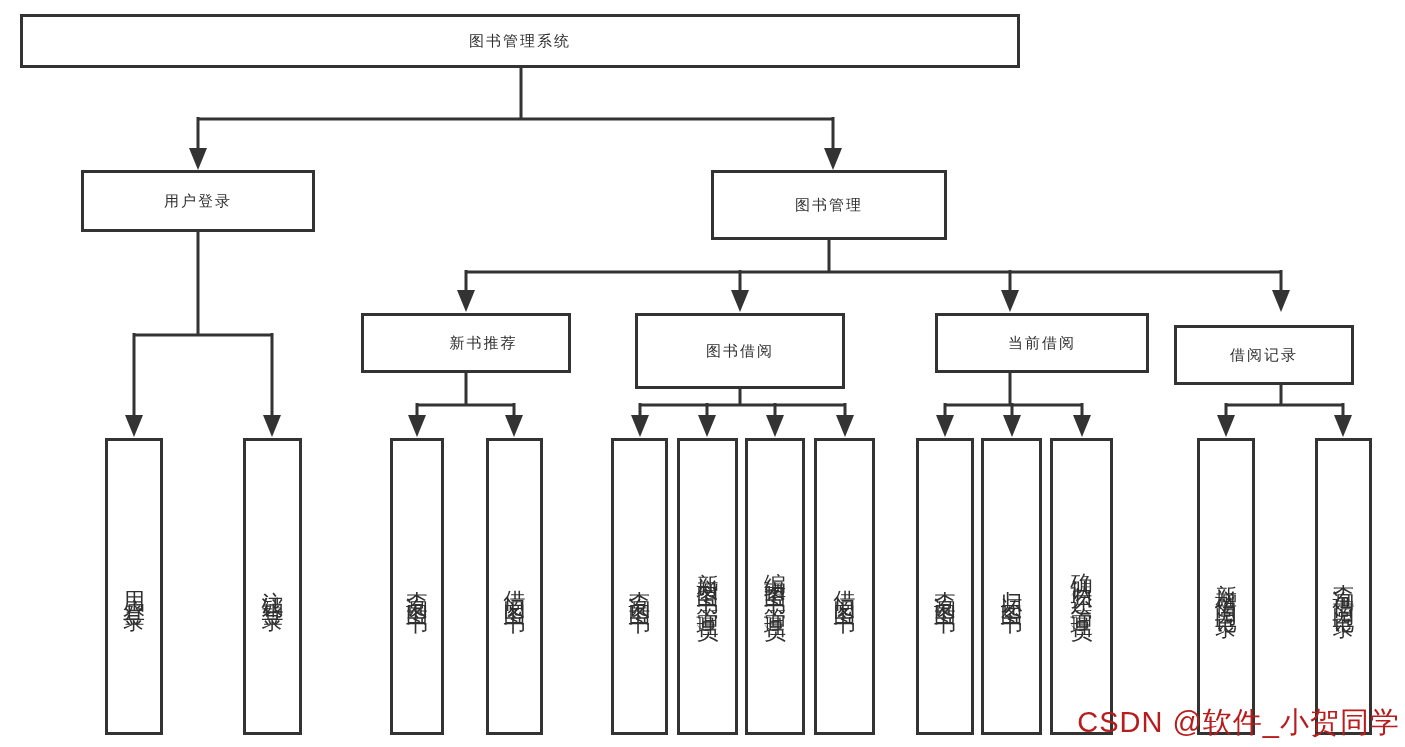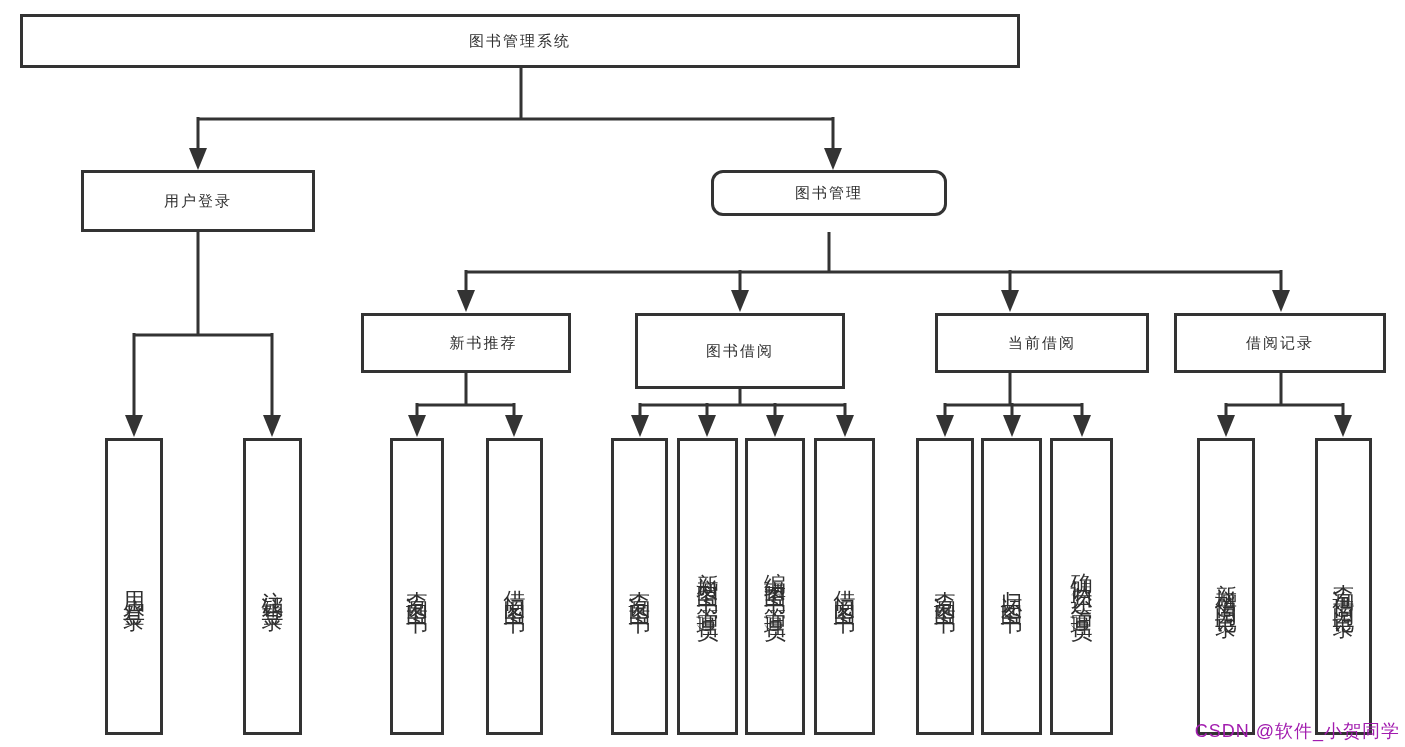--- a/index.html
+++ b/index.html
@@ -28,44 +28,44 @@
   .leaf span{
     writing-mode:vertical-rl;
     text-orientation:mixed;
     font-size:22px;
     letter-spacing:7px;
     line-height:1;
   }
   
   #n-root          {left:20px;  top:14px;  width:1000px;height:54px;}
   #n-user-login    {left:81px;  top:170px; width:234px; height:62px;}
-  #n-book-mgmt     {left:711px; top:170px; width:236px; height:46px;border-radius:12px;}
+  #n-book-mgmt     {left:711px; top:170px; width:236px; height:70px;}
   #n-new-book-rec  {left:361px; top:313px; width:210px; height:60px;padding-left:35px;}
   #n-book-borrow   {left:635px; top:313px; width:210px; height:76px;}
   #n-current-borrow{left:903px; top:313px; width:214px; height:60px;margin-left:32px;}
-  #n-borrow-record {left:1174px;top:313px; width:212px; height:60px;justify-content:center;}
+  #n-borrow-record {left:1174px;top:325px; width:180px; height:60px;justify-content:center;}
   .leaf{top:438px;height:297px;}
   #l-0 {left:105px; width:58px;}
   #l-1 {left:243px; width:59px;}
   #l-2 {left:390px; width:54px;}
   #l-3 {left:486px; width:57px;}
   #l-4 {left:611px; width:57px;}
   #l-5 {left:677px; width:61px;}
   #l-6 {left:745px; width:60px;}
   #l-7 {left:814px; width:61px;}
   #l-8 {left:916px; width:58px;}
   #l-9 {left:981px; width:61px;}
   #l-10{left:1050px;width:63px;}
   #l-11{left:1197px;width:58px;}
   #l-12{left:1315px;width:57px;}
   .watermark{
     position:absolute;
     right:5px;bottom:4px;
-    font-size:18px;
-    color:#a21caf;
+    font-size:29px;
+    color:#b91c1c;
     letter-spacing:1px;
     z-index:5;
     white-space:nowrap;
   }
 </style>
 </head>
 <body>
 
 <div id="stage">
 

